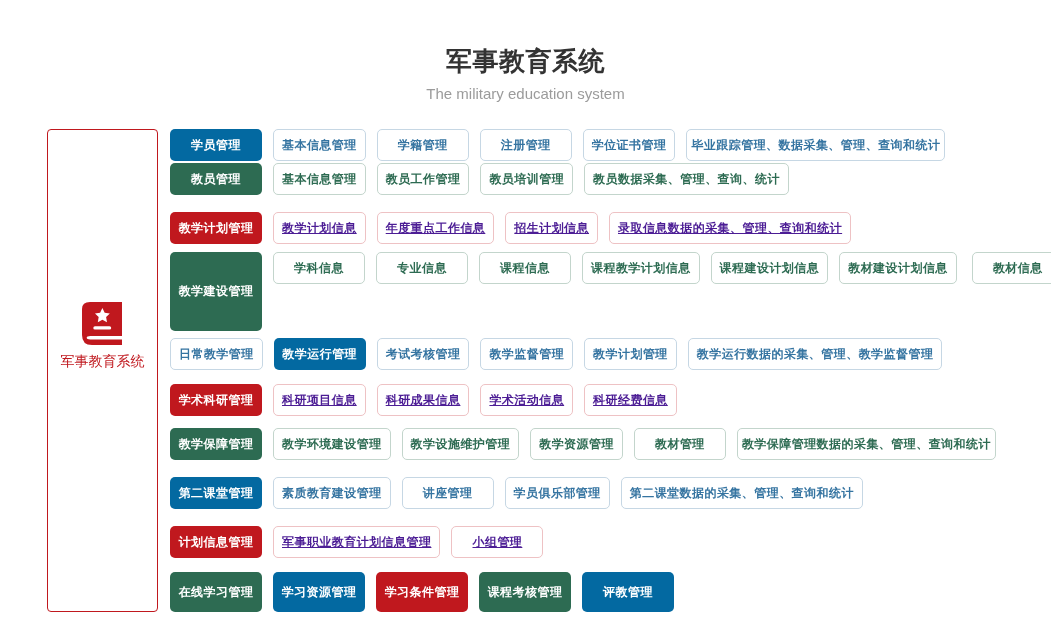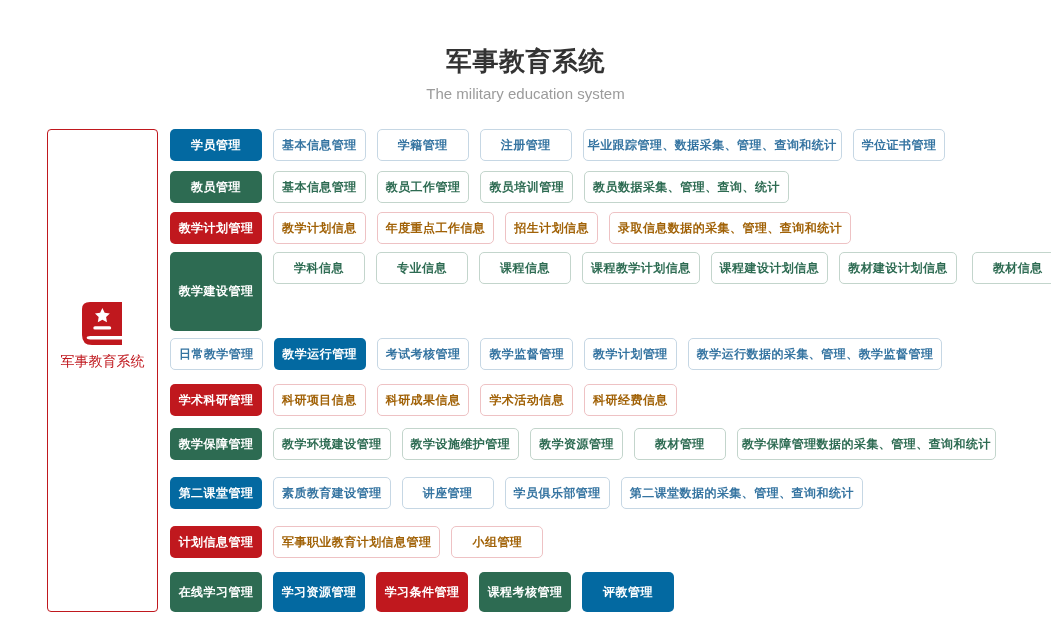--- a/index.html
+++ b/index.html
@@ -20,21 +20,21 @@
   .row{position:absolute;left:170px;display:flex;gap:11px;align-items:flex-start;}
   .btn{box-sizing:border-box;height:32px;min-width:92px;padding:0 8px;border-radius:5px;
     display:flex;align-items:center;justify-content:center;
     font-size:12px;letter-spacing:0.45px;font-weight:bold;white-space:nowrap;flex:0 0 auto;}
   .cat{color:#ffffff;}
   .c-blue{background:#0369a1;}
   .c-green{background:#2d6b52;}
   .c-red{background:#c0181e;}
   .o-blue{background:#ffffff;color:#3574a1;border:1px solid #c6d7e4;}
   .o-green{background:#ffffff;color:#2d6b52;border:1px solid #c3d5cc;}
-  .o-red{background:#ffffff;color:#a16207;border:1px solid #eec2c4;}
+  .o-red{background:#ffffff;color:#4c1d95;border:1px solid #eec2c4;text-decoration:underline;}
   .cat-tall{height:79px;}
   .lines{display:flex;flex-direction:row;gap:15px;}
   .line{display:flex;gap:11px;}
   .btn40{height:40px;}
   .btn-tight{padding:0 4px;}
 </style>
 </head>
 <body>
 
 <div class="stage">
@@ -50,25 +50,25 @@
       <rect fill="#ffffff" x="11.3" y="24.2" width="17.9" height="3.4" rx="1.7"></rect>
     </svg>
     <div class="plabel">军事教育系统</div>
   </div>
 
   <div class="row" style="top:129px">
     <div class="btn cat c-blue">学员管理</div>
     <div class="btn o-blue">基本信息管理</div>
     <div class="btn o-blue">学籍管理</div>
     <div class="btn o-blue">注册管理</div>
+    <div class="btn o-blue">学位证书管理</div>
     <div class="btn btn-tight o-blue">毕业跟踪管理、数据采集、管理、查询和统计</div>
-    <div class="btn o-blue">学位证书管理</div>
   </div>
 
-  <div class="row" style="top:171px">
+  <div class="row" style="top:163px">
     <div class="btn cat c-green">教员管理</div>
     <div class="btn o-green">基本信息管理</div>
     <div class="btn o-green">教员工作管理</div>
     <div class="btn o-green">教员培训管理</div>
     <div class="btn o-green">教员数据采集、管理、查询、统计</div>
   </div>
 
   <div class="row" style="top:212px">
     <div class="btn cat c-red">教学计划管理</div>
     <div class="btn o-red">教学计划信息</div>

